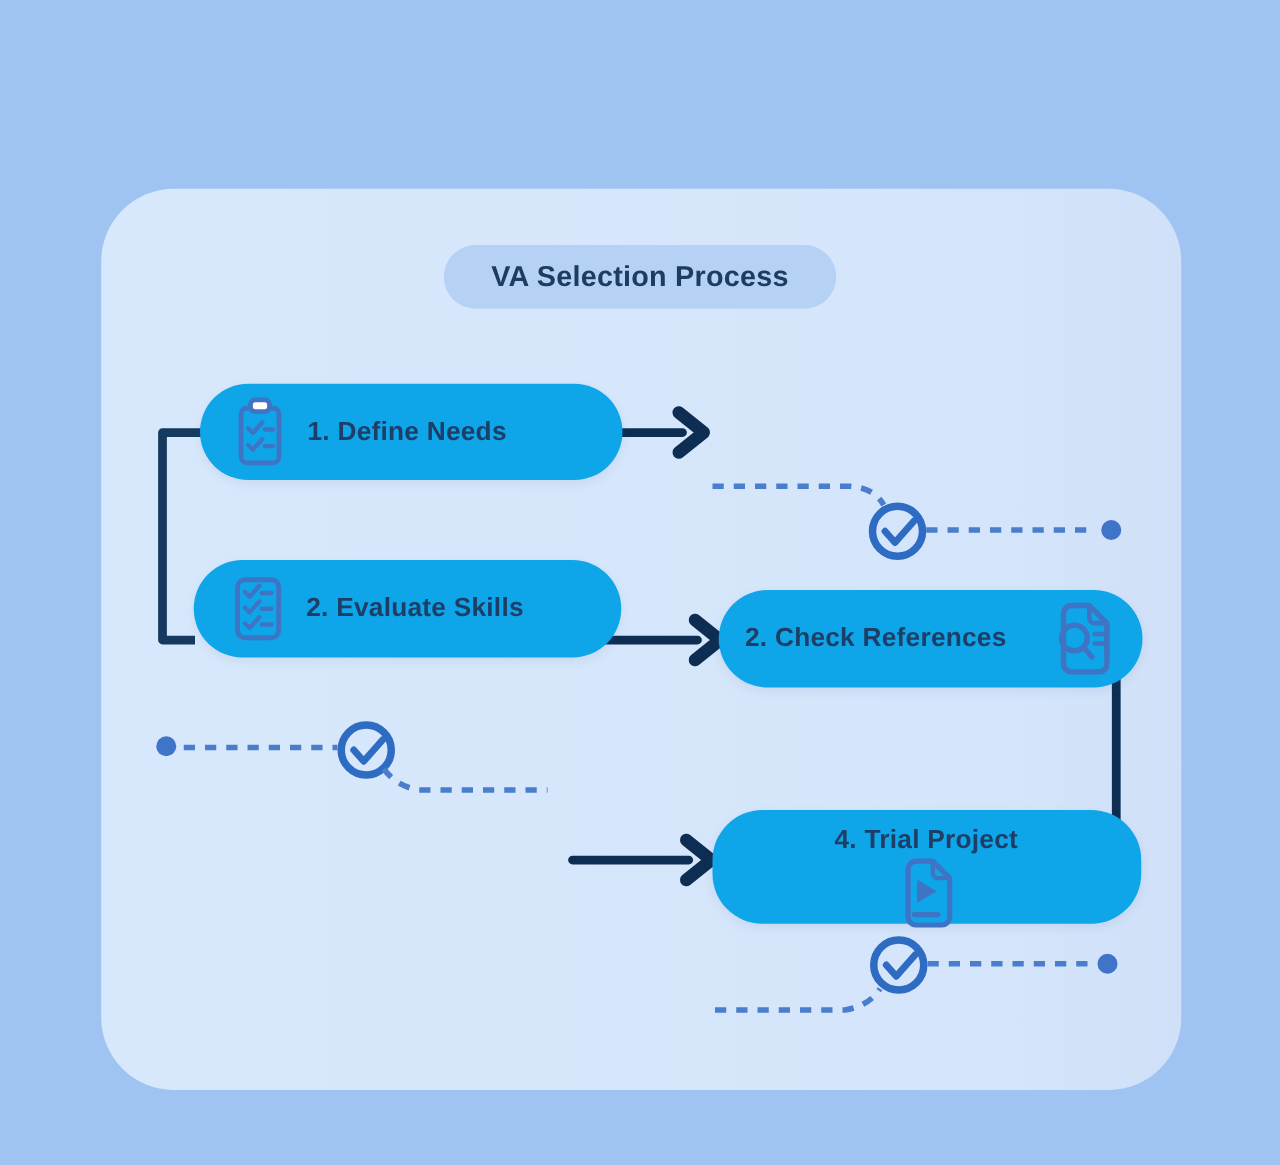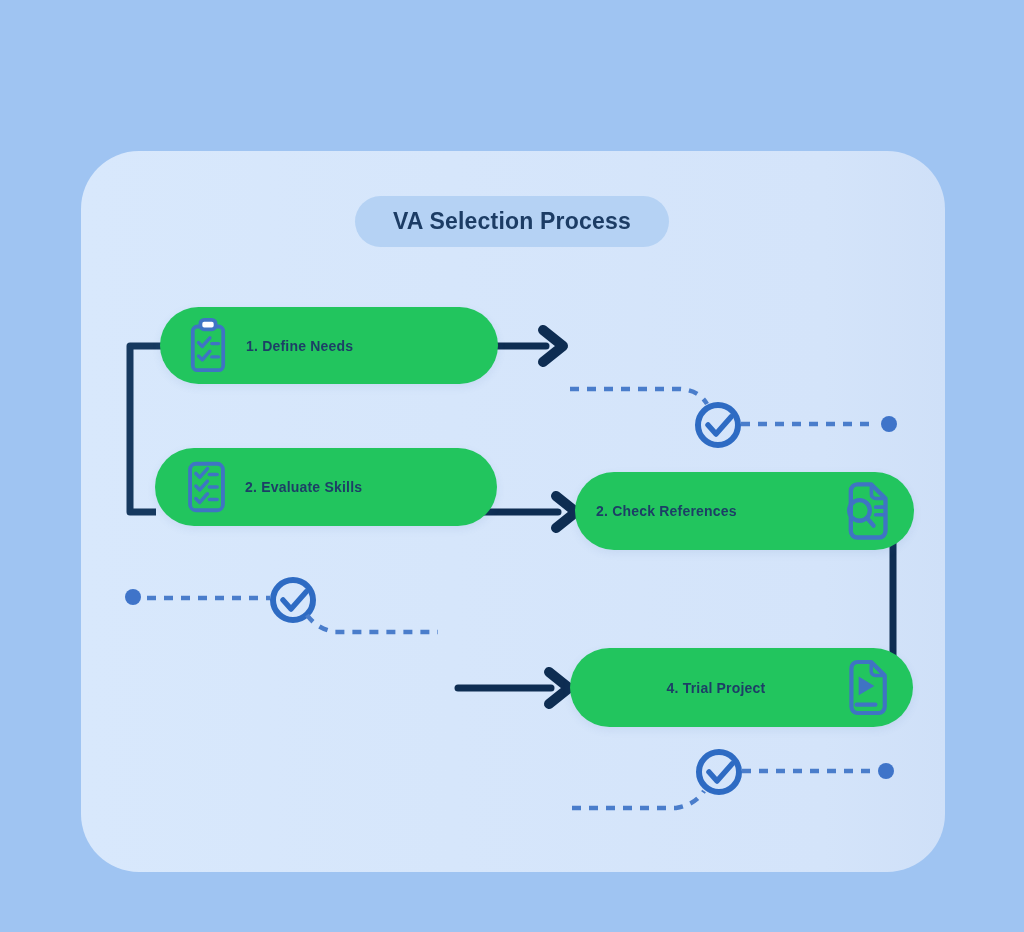--- a/index.html
+++ b/index.html
@@ -15,30 +15,30 @@
     background:linear-gradient(90deg,#d8e8fc 0%,#d4e4fa 86%,#cfe0f8 100%);
     border-radius:58px;
   }
   .title-pill{
     position:absolute;left:355px;top:196px;width:314px;height:51px;
     background:#b5d2f4;border-radius:26px;
     display:flex;align-items:center;justify-content:center;
     color:#1c3c64;font-size:23px;font-weight:bold;letter-spacing:0.2px;
   }
   .step{
-    position:absolute;background:#22c55e;border-radius:40px;
+    position:absolute;background:#0ea5e9;border-radius:40px;
     display:flex;align-items:center;
     box-shadow:0 3px 8px rgba(70,110,170,0.10);
-    color:#1d3e66;font-size:14px;font-weight:bold;letter-spacing:0.2px;
+    color:#1d3e66;font-size:21px;font-weight:bold;letter-spacing:0.2px;
   }
   .step .label{white-space:nowrap;}
   .step-1{left:160px;top:307px;width:295px;height:77px;padding:0 18px 0 25px;gap:15px;}
   .step-2{left:155px;top:448px;width:296px;height:78px;padding:0 18px 0 28px;gap:15px;}
   .step-3{left:575px;top:472px;width:296px;height:78px;padding:0 22px 0 21px;justify-content:space-between;}
-  .step-4{left:570px;top:648px;width:300px;height:79px;padding:0 22px 0 21px;}
+  .step-4{left:570px;top:648px;width:300px;height:79px;padding:12px 22px 0 21px;flex-direction:column;}
   .step-4 .label{flex:1;text-align:center;}
   .icon svg{display:block;}
   .overlay{position:absolute;left:0;top:0;pointer-events:none;}
 </style>
 </head>
 <body>
 
 <div class="stage">
   <div class="card"></div>
 

